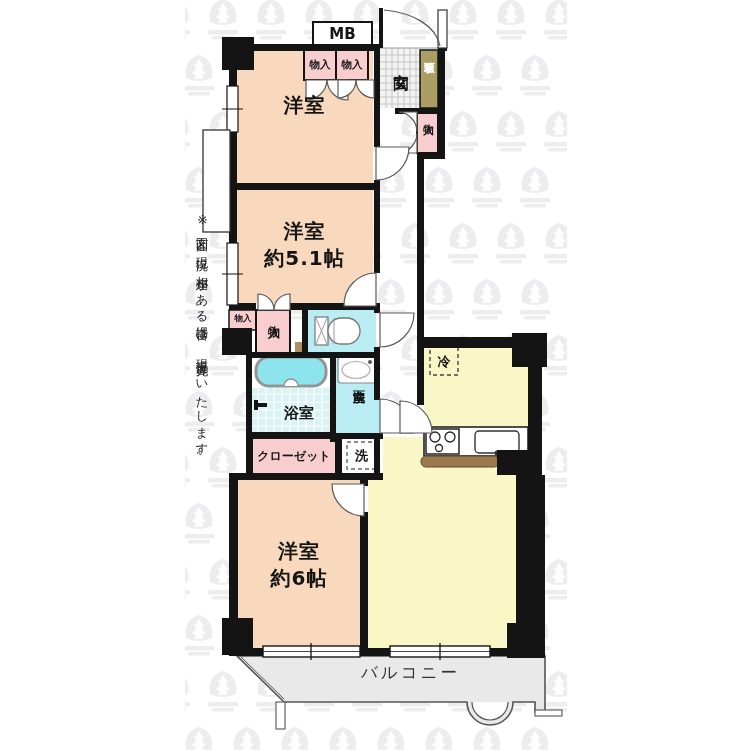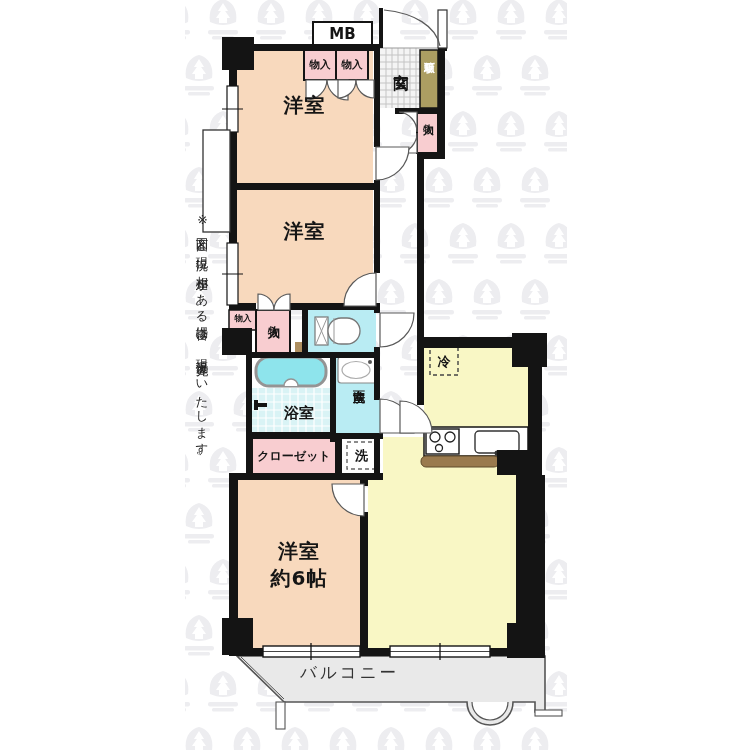--- a/index.html
+++ b/index.html
@@ -1171,20 +1171,21 @@
       <path d="M306,80 L306,100 A21,21 0 0 0 327,80 Z"></path>
       <path d="M348,80 L348,100 A21,21 0 0 1 327,80 Z"></path>
       <path d="M338,80 L338,98 A18,18 0 0 0 356,80 Z"></path>
       <path d="M374,80 L374,98 A18,18 0 0 1 356,80 Z"></path>
     </g>
   </svg>
 
   <div class="lbl roomname" style="left:236px;top:92px;width:137px;">洋室</div>
 
   <div class="lbl roomname" style="left:236px;top:218px;width:137px;">洋室</div>
+  <div class="lbl roomname" style="left:236px;top:245px;width:137px;">約5.1帖</div>
 
   <div class="lbl roomname" style="left:238px;top:538px;width:122px;">洋室</div>
   <div class="lbl roomname" style="left:238px;top:565px;width:122px;">約6帖</div>
 
 
   <div class="lbl" style="left:315px;top:25px;width:55px;text-align:center;font-size:15px;font-weight:700;">MB</div>
   <div class="lbl small" style="left:304px;top:58px;width:32px;text-align:center;">物入</div>
   <div class="lbl small" style="left:336px;top:58px;width:32px;text-align:center;">物入</div>
 
   <div class="lbl v" style="left:391px;top:61px;font-size:15px;font-weight:600;letter-spacing:3px;">玄関</div>
@@ -1193,16 +1194,16 @@
 
   <div class="lbl" style="left:230px;top:313px;width:26px;text-align:center;font-size:8.5px;font-weight:600;overflow:hidden;">物入</div>
   <div class="lbl v" style="left:265px;top:316px;font-size:12px;font-weight:600;">物入</div>
 
   <div class="lbl" style="left:270px;top:404px;width:58px;text-align:center;font-size:15px;font-weight:600;">浴室</div>
   <div class="lbl v" style="left:350px;top:381px;font-size:12px;font-weight:600;">洗面室</div>
   <div class="lbl" style="left:347px;top:447px;width:29px;text-align:center;font-size:13px;font-weight:600;">洗</div>
   <div class="lbl" style="left:252px;top:448px;width:84px;text-align:center;font-size:12px;font-weight:600;">クローゼット</div>
   <div class="lbl" style="left:430px;top:353px;width:28px;text-align:center;font-size:13px;font-weight:600;">冷</div>
 
-  <div class="lbl" style="left:300px;top:662px;width:160px;text-align:left;font-size:16.5px;color:#333;letter-spacing:3px;">バルコニー</div>
+  <div class="lbl" style="left:300px;top:662px;width:160px;text-align:right;font-size:16.5px;color:#333;letter-spacing:3px;">バルコニー</div>
 
   <div id="disclaimer" class="lbl" style="left:193px;top:212px;">※図面と現況に相違がある場合は、現況優先といたします。</div>
 </div>
 
 </body></html>

